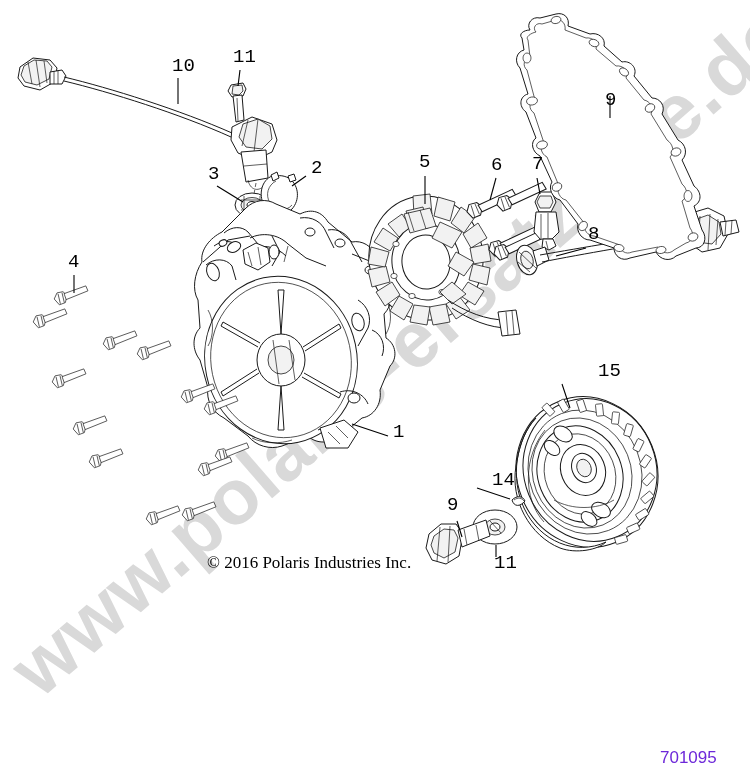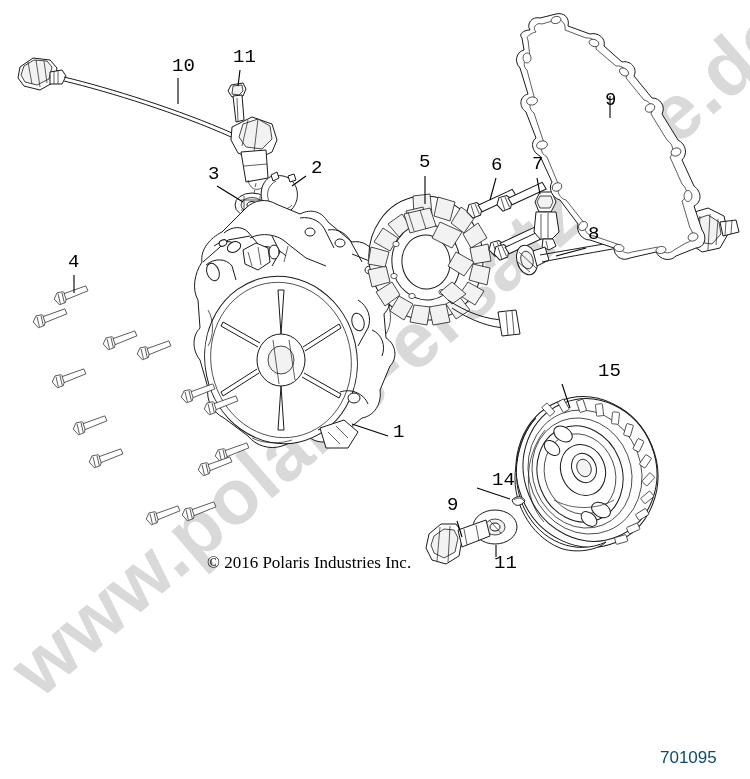--- a/index.html
+++ b/index.html
@@ -56,21 +56,21 @@
     z-index: 20;
     white-space: nowrap;
     margin-left: 45px;
   }
   #part-number {
     position: absolute;
     left: 660px;
     top: 748px;
     font-family: "Liberation Sans", sans-serif;
     font-size: 17px;
-    color: #0c4a6e;
+    color: #6d28d9;
     z-index: 20;
     white-space: nowrap;
   }
   svg { display: block; }
   .ln { fill: none; stroke: #1a1a1a; stroke-width: 1; }
   .ln-thin { fill: none; stroke: #1a1a1a; stroke-width: 0.7; }
   .leader { stroke: #000; stroke-width: 1.1; fill: none; }
   .fillw { fill: #ffffff; stroke: #1a1a1a; stroke-width: 1; }
   .fillw-thin { fill: #ffffff; stroke: #1a1a1a; stroke-width: 0.7; }
   .fillg { fill: #f2f2f2; stroke: #1a1a1a; stroke-width: 0.8; }

